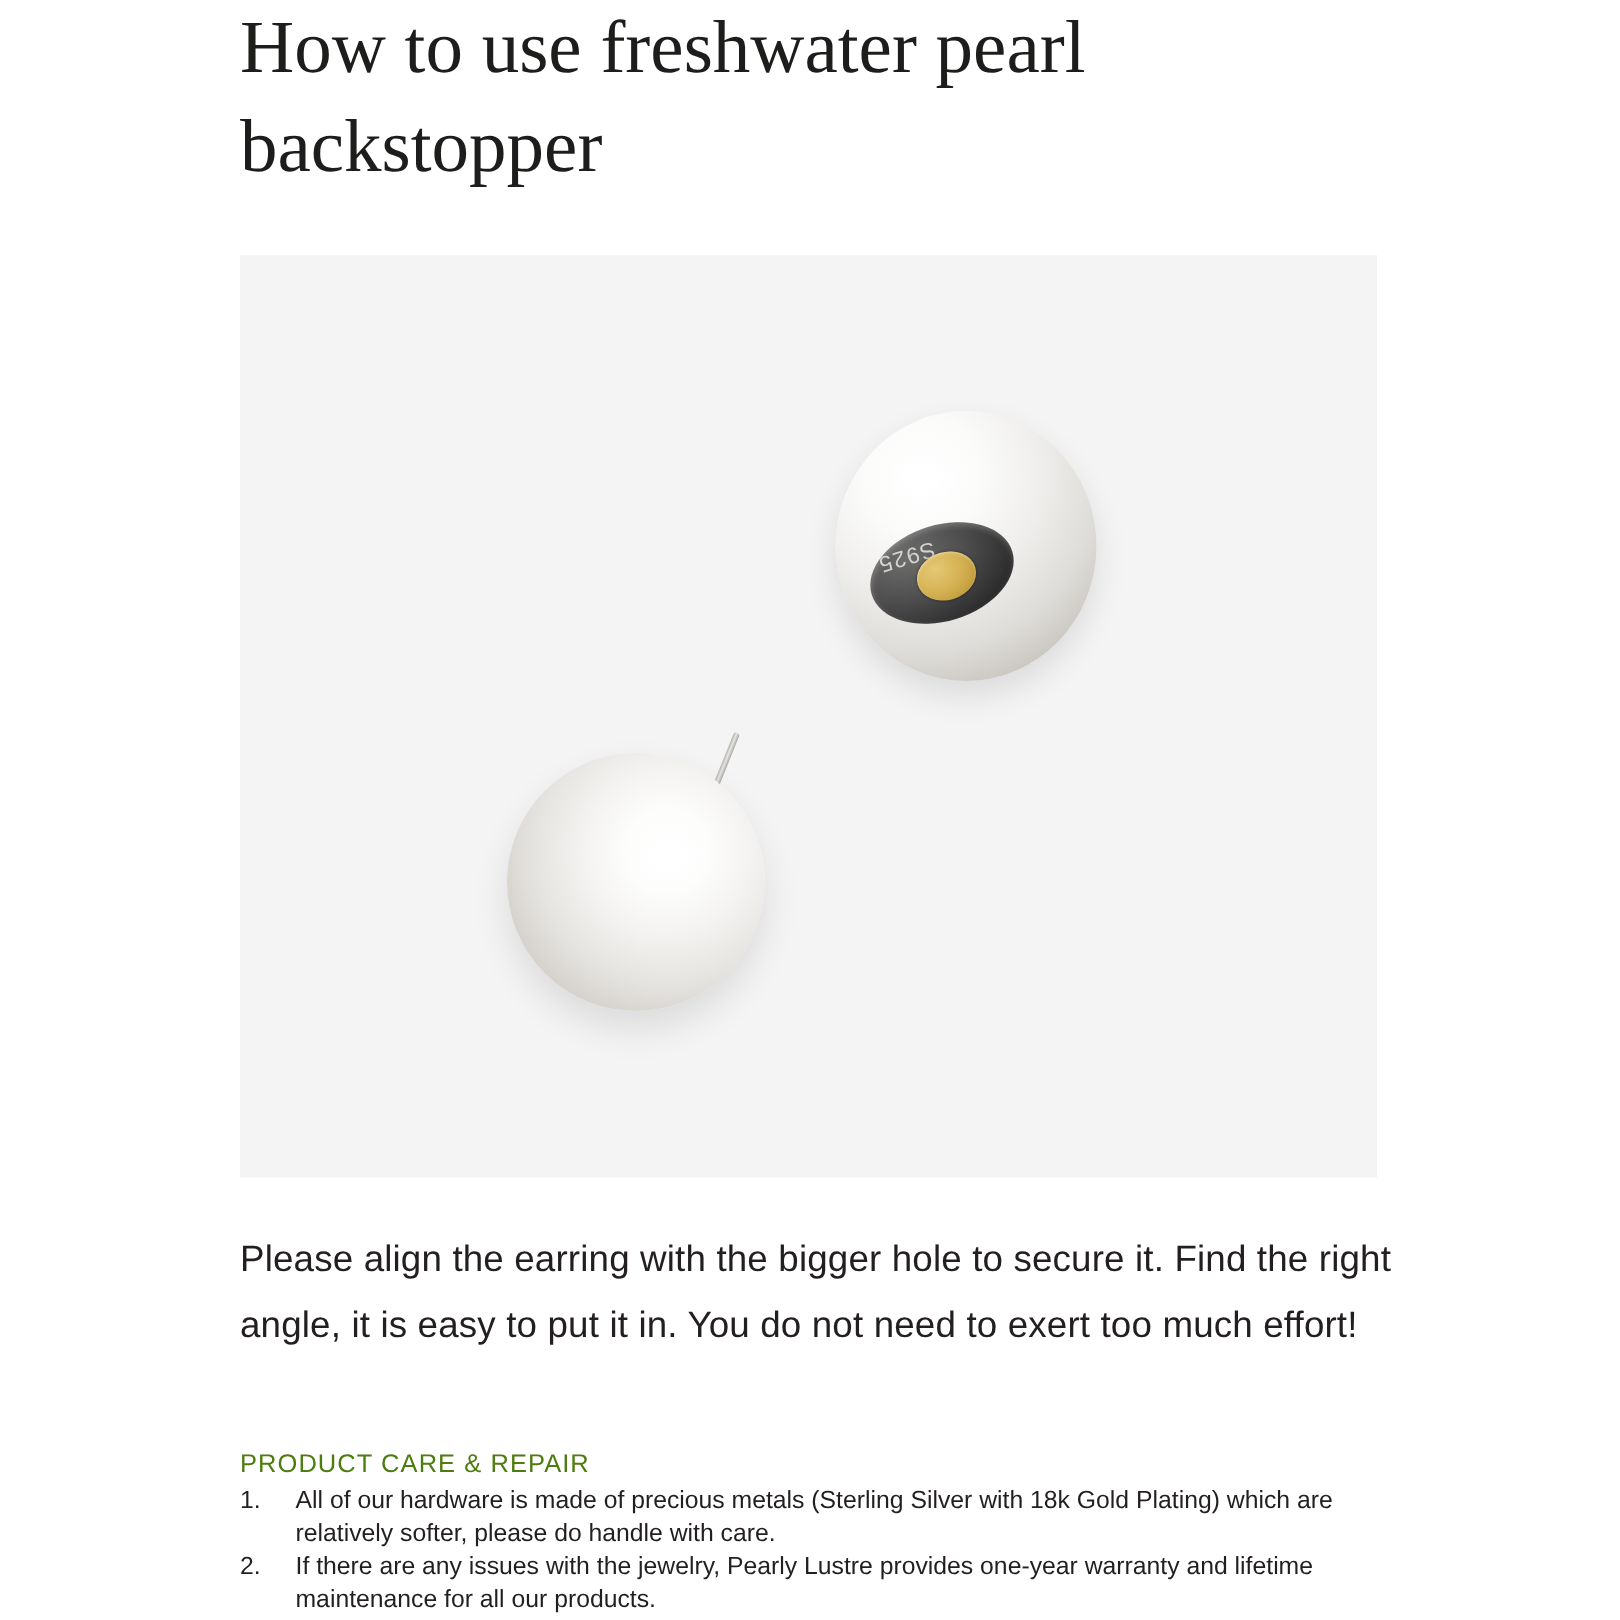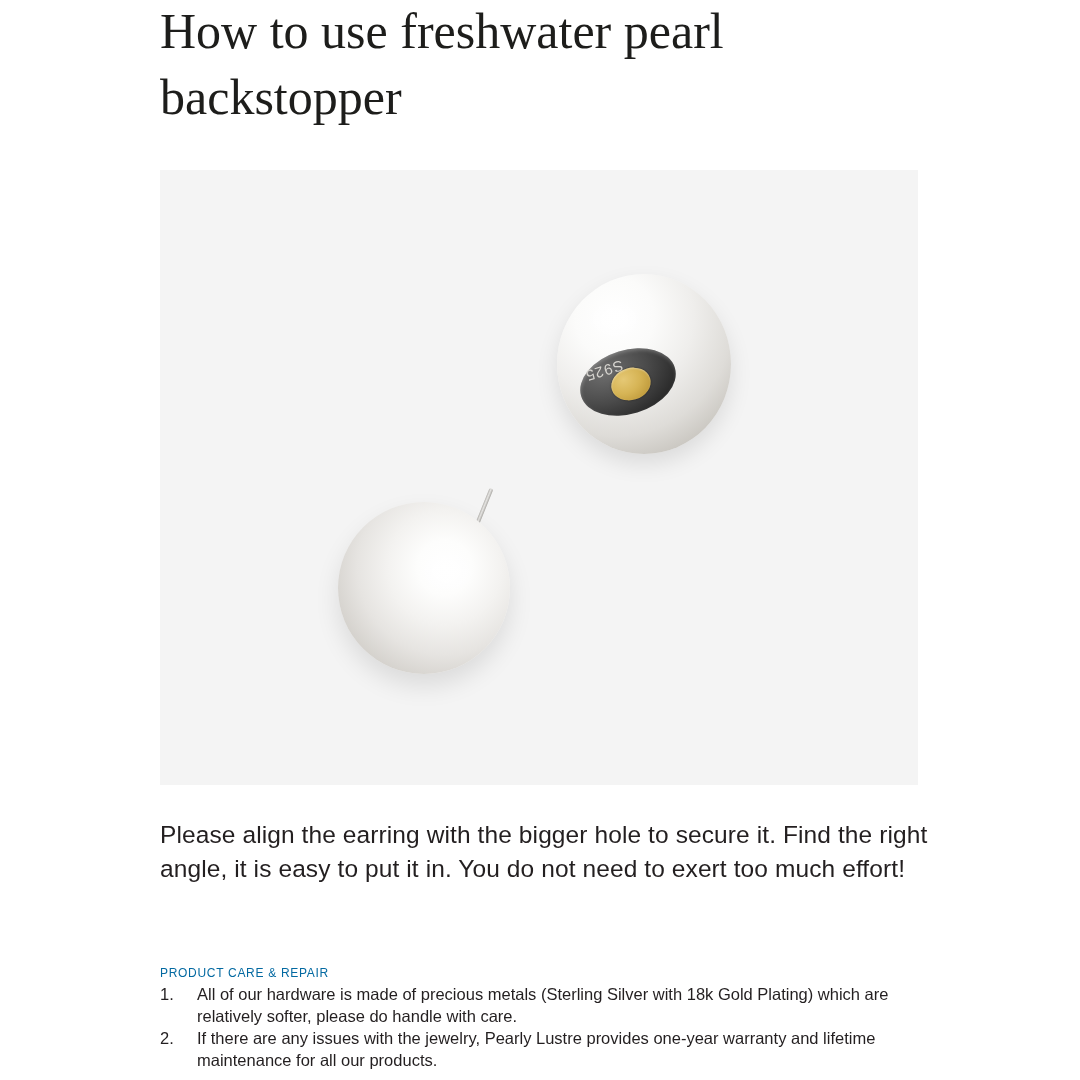--- a/index.html
+++ b/index.html
@@ -144,36 +144,36 @@
     background: radial-gradient(ellipse at center, rgba(255,255,255,0.95) 0%, rgba(255,255,255,0) 72%);
   }
 
   
   .body-copy {
     position: absolute;
     left: 160px;
     top: 818px;
     width: 772px;
     font-size: 24.5px;
-    line-height: 34px;
+    line-height: 44px;
     color: #231f20;
     letter-spacing: 0.1px;
   }
 
   
   .care {
     position: absolute;
     left: 160px;
     top: 966px;
     width: 760px;
   }
   .care-heading {
-    font-size: 12px;
+    font-size: 17px;
     letter-spacing: 0.7px;
-    color: #0369a1;
+    color: #4d7c0f;
     margin-bottom: 3px;
   }
   .care-list {
     list-style: none;
     font-size: 16.5px;
     line-height: 22px;
     color: #231f20;
   }
   .care-item {
     display: flex;

